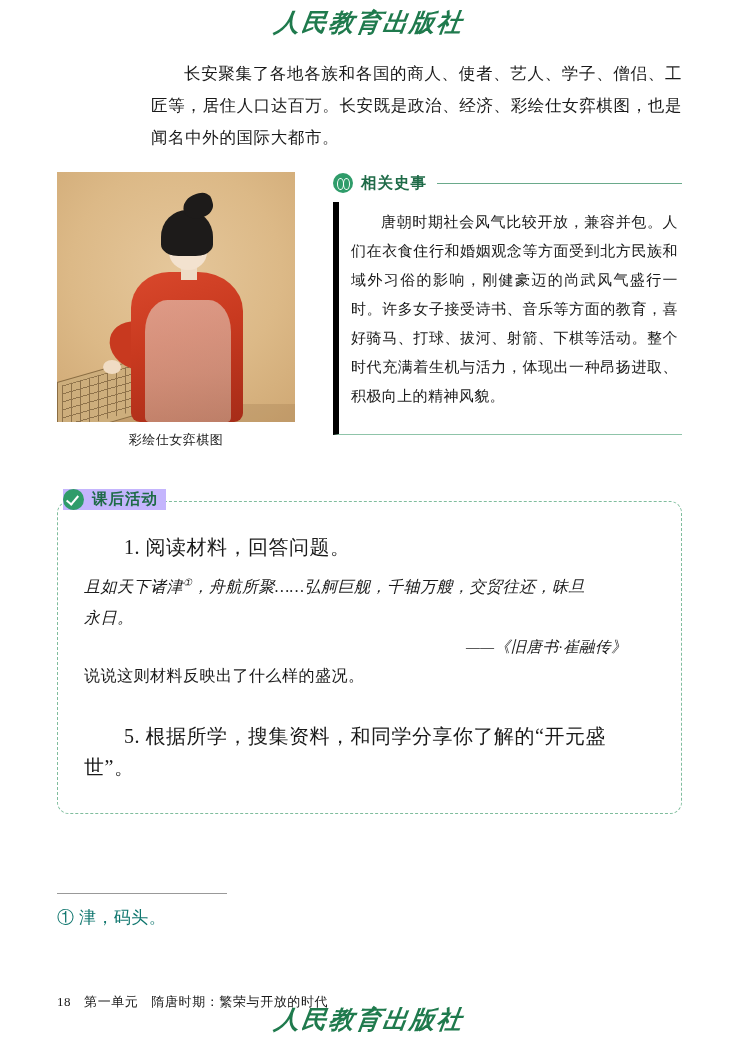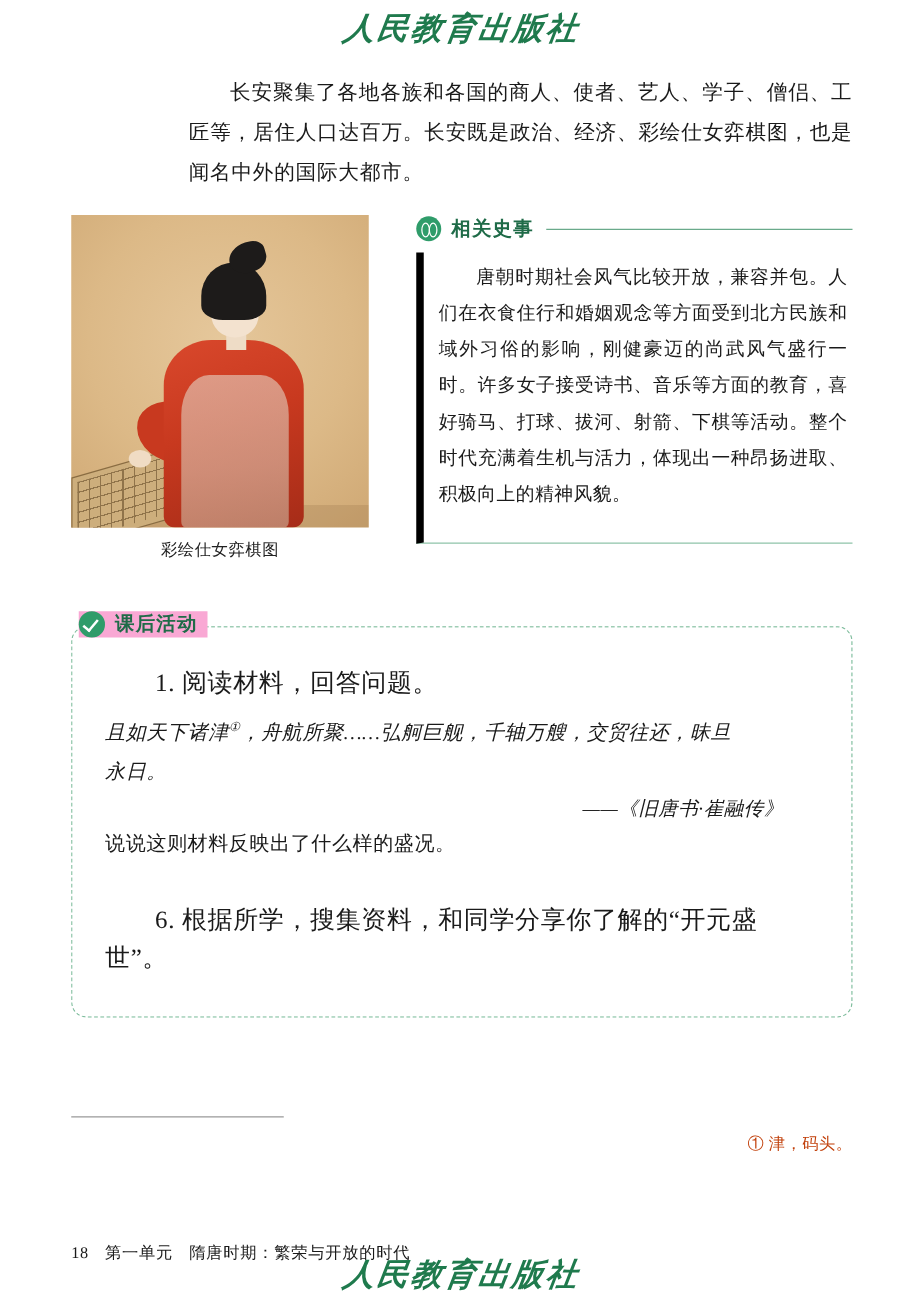--- a/index.html
+++ b/index.html
@@ -234,21 +234,21 @@
   .activity {
     margin-top: 52px;
     position: relative;
   }
   .act-head {
     display: flex;
     align-items: center;
     position: absolute;
     top: -12px;
     left: 6px;
-    background: #f9a8d4;
+    background: #c4b5fd;
     padding-right: 8px;
     z-index: 2;
   }
   .act-icon {
     width: 21px; height: 21px;
     border-radius: 50%;
     background: #2f9c6a;
     margin-right: 8px;
     position: relative;
   }
@@ -320,25 +320,24 @@
     top: 893px;
     width: 625px;
   }
   .footnote-rule {
     width: 170px;
     height: 1px;
     background: #999;
     margin-bottom: 12px;
   }
   .footnote {
-    font-size: 13px;
+    font-size: 17px;
     letter-spacing: 0.4px;
-    color: #c2410c;
+    color: #0f766e;
     margin: 0;
-    text-align: right;
   }
 
   
   .runfoot {
     position: absolute;
     left: 57px;
     top: 993px;
     font-size: 13px;
     letter-spacing: 0.6px;
     color: #1a1a1a;
@@ -390,21 +389,21 @@
   <div class="activity">
     <div class="act-head">
       <span class="act-icon"></span>
       <span class="act-title">课后活动</span>
     </div>
     <div class="act-box">
       <p class="act-item">1. 阅读材料，回答问题。</p>
       <p class="quote"><span>且如天下诸津</span><span class="sup">①</span><span>，舟航所聚……弘舸巨舰，千轴万艘，交贸往还，昧旦</span><br><span>永日。</span></p>
       <p class="src">——《旧唐书·崔融传》</p>
       <p class="act-q">说说这则材料反映出了什么样的盛况。</p>
-      <p class="act-item act-item2">6. 根据所学，搜集资料，和同学分享你了解的“开元盛世”。</p>
+      <p class="act-item act-item2">5. 根据所学，搜集资料，和同学分享你了解的“开元盛世”。</p>
     </div>
   </div>
 
 </div>
 
 <div class="footnote-wrap">
   <div class="footnote-rule"></div>
   <p class="footnote">① 津，码头。</p>
 </div>
 

